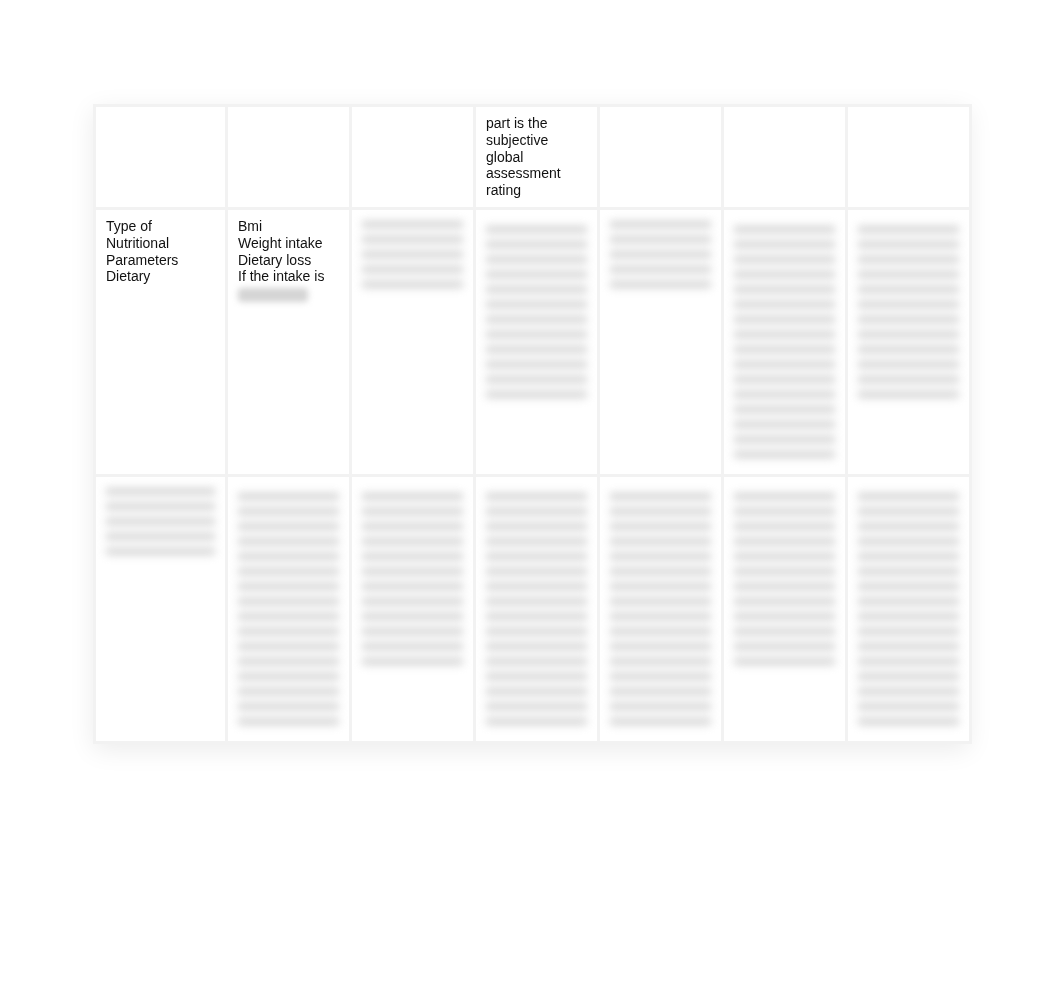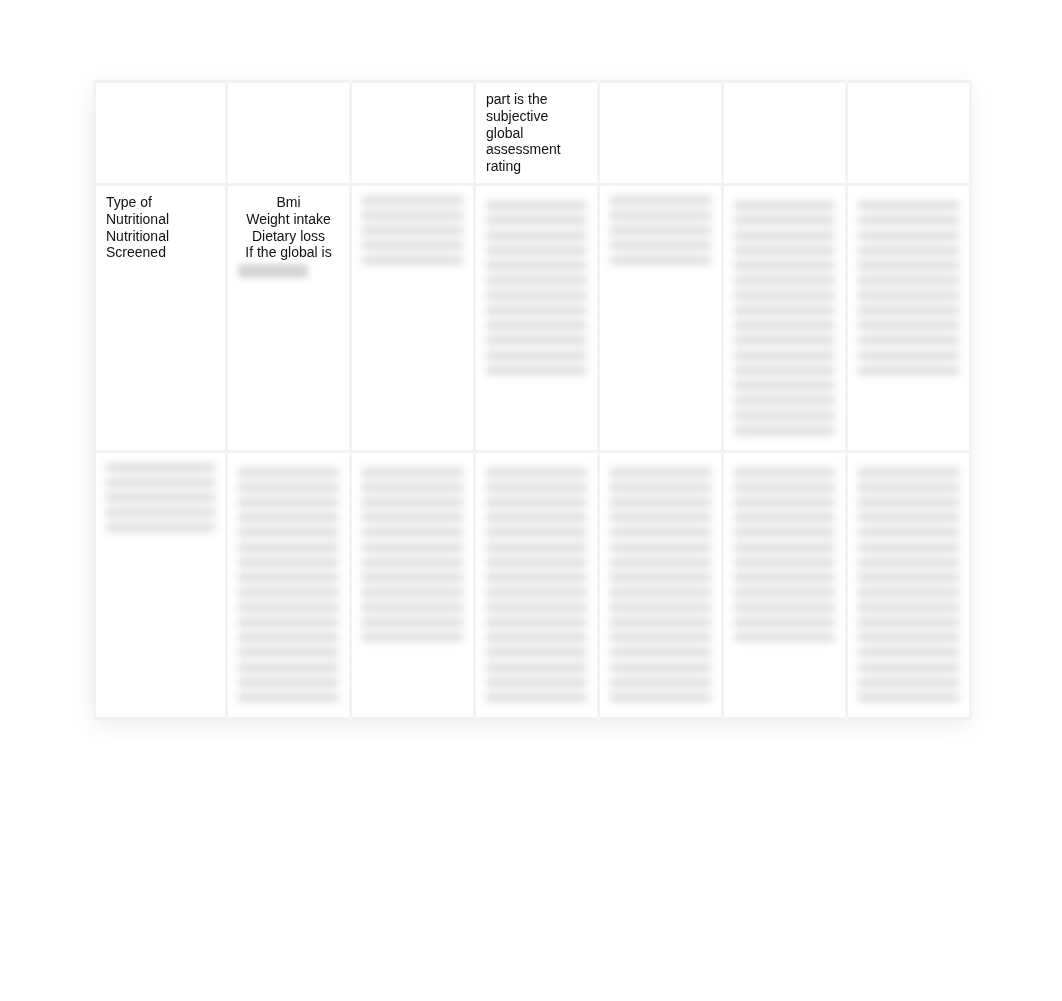--- a/index.html
+++ b/index.html
@@ -15,21 +15,21 @@
   }
   .page {
     position: relative;
     width: 1062px;
     height: 1001px;
     overflow: hidden;
   }
   .table-wrap {
     position: absolute;
     left: 93px;
-    top: 80px;
+    top: 104px;
     width: 876px;
     box-shadow: 0 6px 24px rgba(0,0,0,0.08);
     background: #fff;
   }
   table {
     border-collapse: collapse;
     table-layout: fixed;
     width: 100%;
   }
   col.c0 { width: 132px; }
@@ -87,21 +87,21 @@
     display: inline-block;
     width: 70px;
     height: 14px;
     margin-top: 3px;
     background: #c9c9c9;
     filter: blur(3px);
     border-radius: 4px;
     opacity: 0.8;
   }
 
-  .line { display: block; text-align: center; }
+  .line { display: block; }
 </style>
 </head>
 <body>
 
 <div class="page">
   <div class="table-wrap">
     <table>
       <colgroup>
         <col class="c0">
           <col class="c1">
@@ -120,27 +120,27 @@
         <td>
           <span class="clear">part is the subjective global assessment rating</span>
         </td>
         <td></td>
         <td></td>
         <td></td>
       </tr>
 
       <tr class="row-mid">
         <td>
-          <span class="clear">Type of Nutritional Nutritional Screened</span>
+          <span class="clear">Type of Nutritional Parameters Dietary</span>
         </td>
         <td>
           <span class="clear line">Bmi</span>
           <span class="clear line">Weight intake</span>
           <span class="clear line">Dietary loss</span>
-          <span class="clear line">If the global is</span>
+          <span class="clear line">If the intake is</span>
           <span class="tail-blur"></span>
         </td>
         <td>
           <div class="blur-block short">.</div>
         </td>
         <td>
           <div class="blur-block mid">.</div>
         </td>
         <td>
           <div class="blur-block short">.</div>

